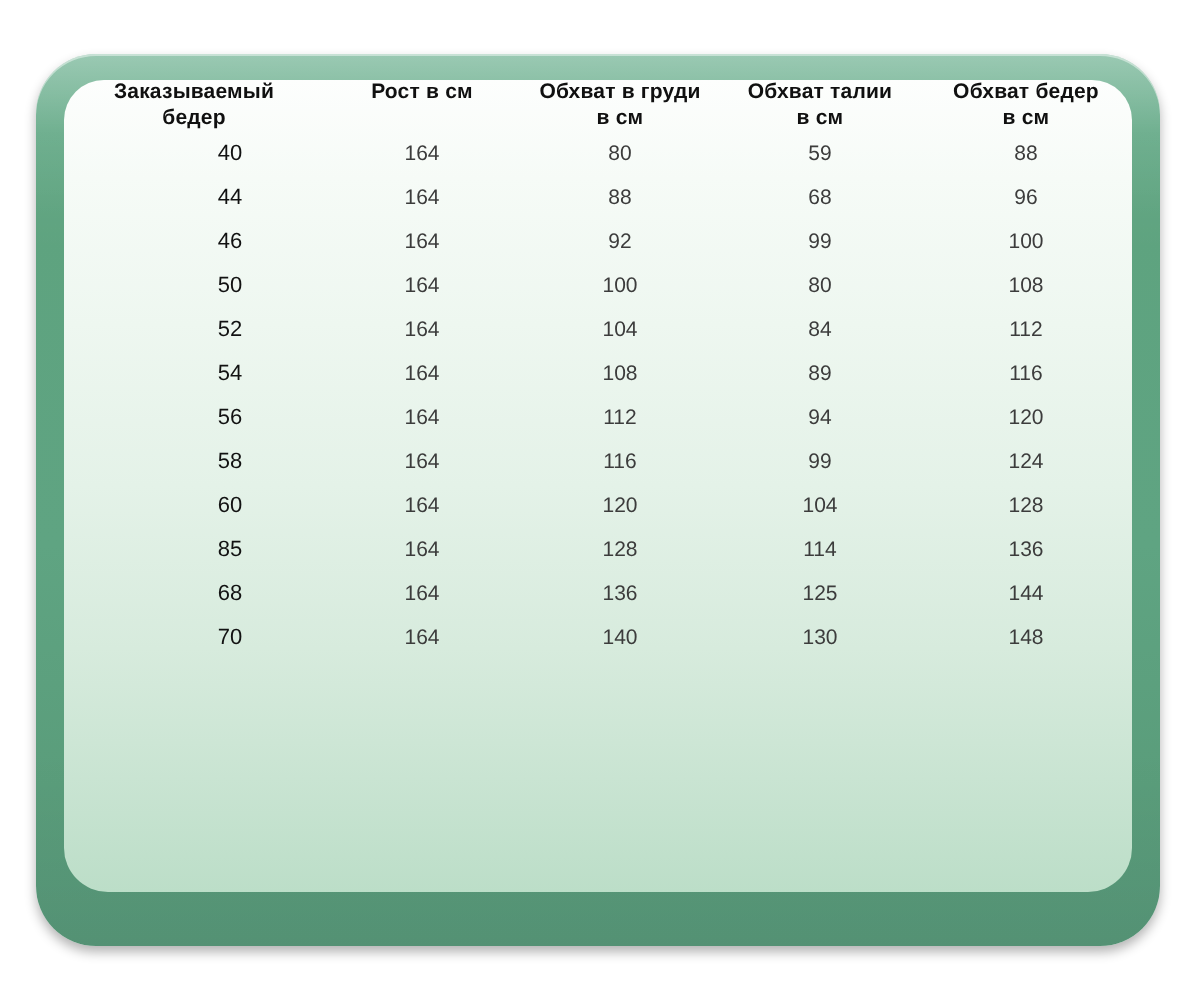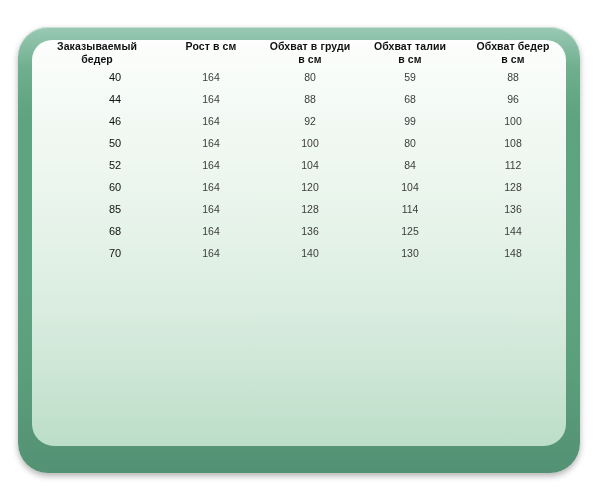--- a/index.html
+++ b/index.html
@@ -182,20 +182,41 @@
             <td>108</td>
           </tr>
           <tr>
             <td class="size-cell">52</td>
             <td>164</td>
             <td>104</td>
             <td>84</td>
             <td>112</td>
           </tr>
           <tr>
+            <td class="size-cell">54</td>
+            <td>164</td>
+            <td>108</td>
+            <td>89</td>
+            <td>116</td>
+          </tr>
+          <tr>
+            <td class="size-cell">56</td>
+            <td>164</td>
+            <td>112</td>
+            <td>94</td>
+            <td>120</td>
+          </tr>
+          <tr>
+            <td class="size-cell">58</td>
+            <td>164</td>
+            <td>116</td>
+            <td>99</td>
+            <td>124</td>
+          </tr>
+          <tr>
             <td class="size-cell">60</td>
             <td>164</td>
             <td>120</td>
             <td>104</td>
             <td>128</td>
           </tr>
           <tr>
             <td class="size-cell">85</td>
             <td>164</td>
             <td>128</td>

